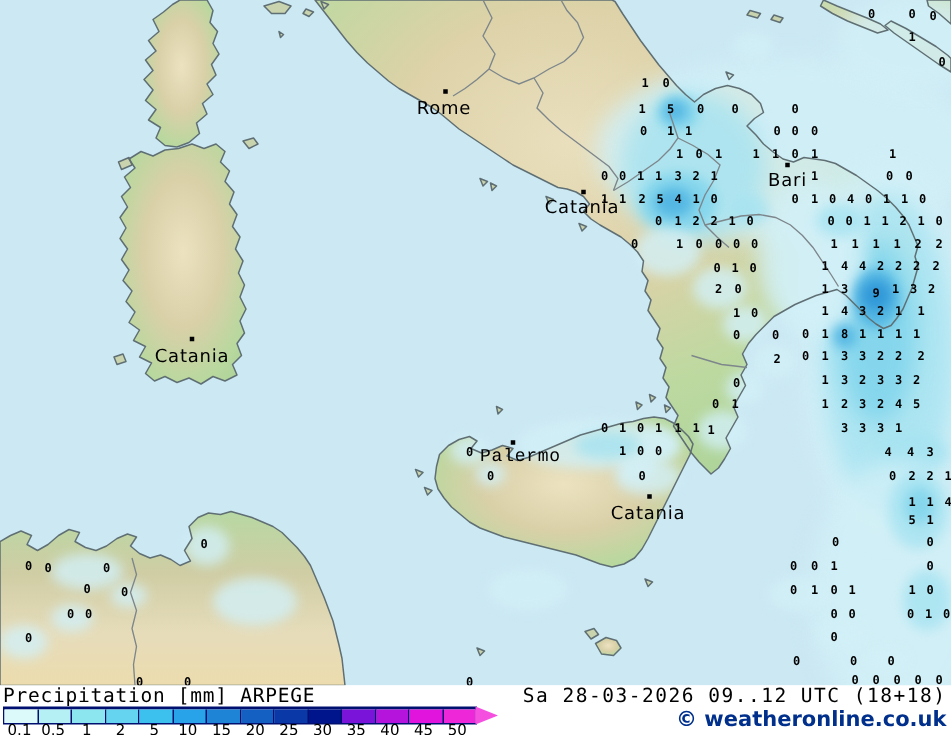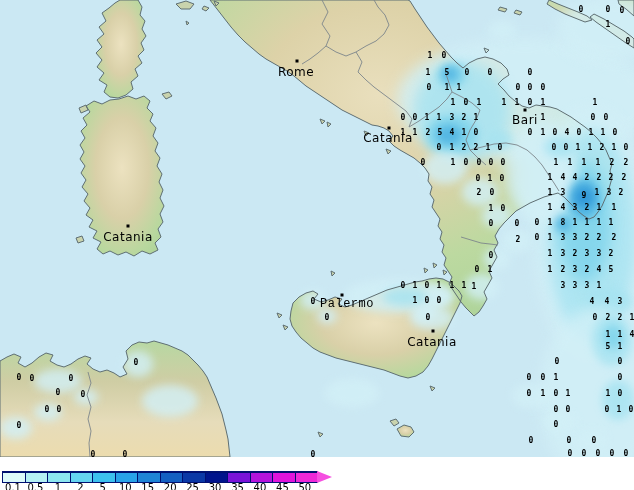--- a/index.html
+++ b/index.html
@@ -381,20 +381,21 @@
         <div class="citydot" style="left: 128px; top: 226px;"></div>
         <div class="citylabel" style="left: 128px; top: 237px;">Catania</div>
         <div class="citydot" style="left: 342px; top: 295px;"></div>
         <div class="citylabel" style="left: 347px; top: 304px; font-family: Liberation Mono, monospace;">Palermo</div>
         <div class="citydot" style="left: 433px; top: 331px;"></div>
         <div class="citylabel" style="left: 432px; top: 342px;">Catania</div>
       </div>
   </div>
 
   <div id="legend">
+    <div id="legend-title"><span>Precipitation</span> <span>[mm]</span> <span>ARPEGE</span></div>
     <div id="colorbar">
         <div class="cbcell" style="background: rgb(220, 250, 250);"></div>
         <div class="cbcell" style="background: rgb(180, 240, 244);"></div>
         <div class="cbcell" style="background: rgb(140, 230, 240);"></div>
         <div class="cbcell" style="background: rgb(100, 212, 240);"></div>
         <div class="cbcell" style="background: rgb(60, 192, 238);"></div>
         <div class="cbcell" style="background: rgb(40, 162, 232);"></div>
         <div class="cbcell" style="background: rgb(30, 132, 214);"></div>
         <div class="cbcell" style="background: rgb(20, 96, 194);"></div>
         <div class="cbcell" style="background: rgb(10, 56, 166);"></div>
@@ -414,14 +415,16 @@
         <span style="left: 123.25px;">10</span>
         <span style="left: 145.7px;">15</span>
         <span style="left: 168.15px;">20</span>
         <span style="left: 190.6px;">25</span>
         <span style="left: 213.05px;">30</span>
         <span style="left: 235.5px;">35</span>
         <span style="left: 257.95px;">40</span>
         <span style="left: 280.4px;">45</span>
         <span style="left: 302.85px;">50</span>
       </div>
+    <div id="legend-date">Sa 28-03-2026 09..12 UTC (18+18)</div>
+    <div id="legend-copy">© weatheronline.co.uk</div>
   </div>
 </div>
 
 </body></html>

